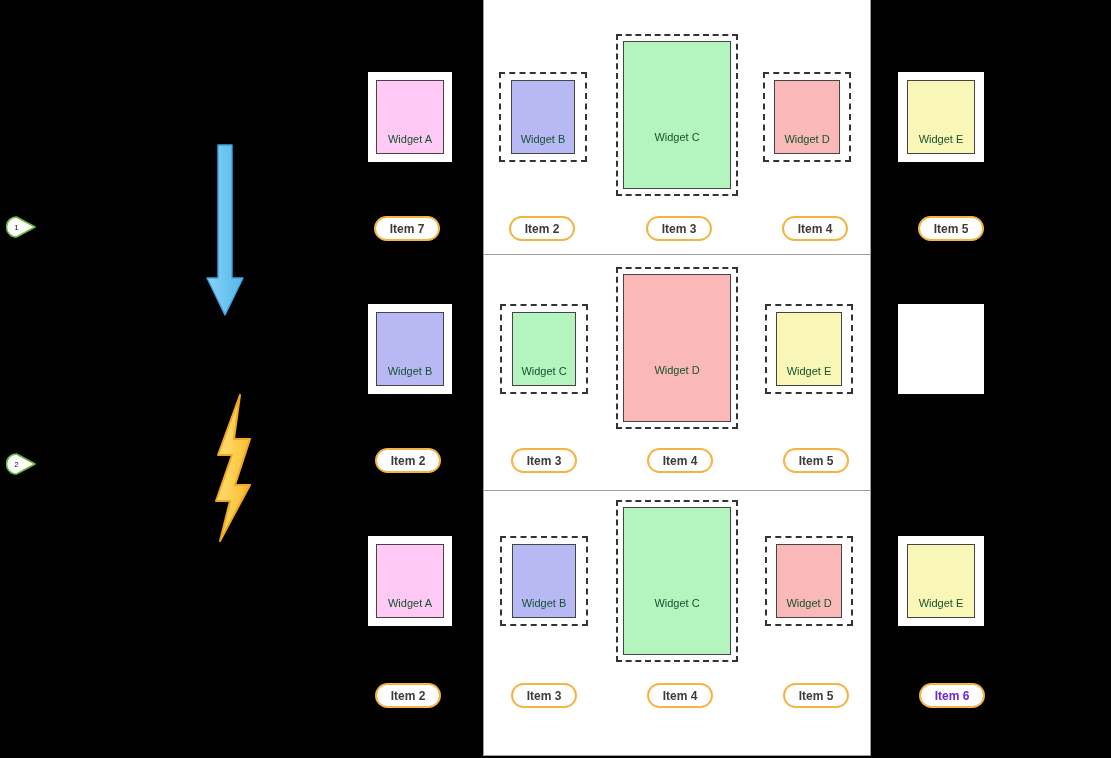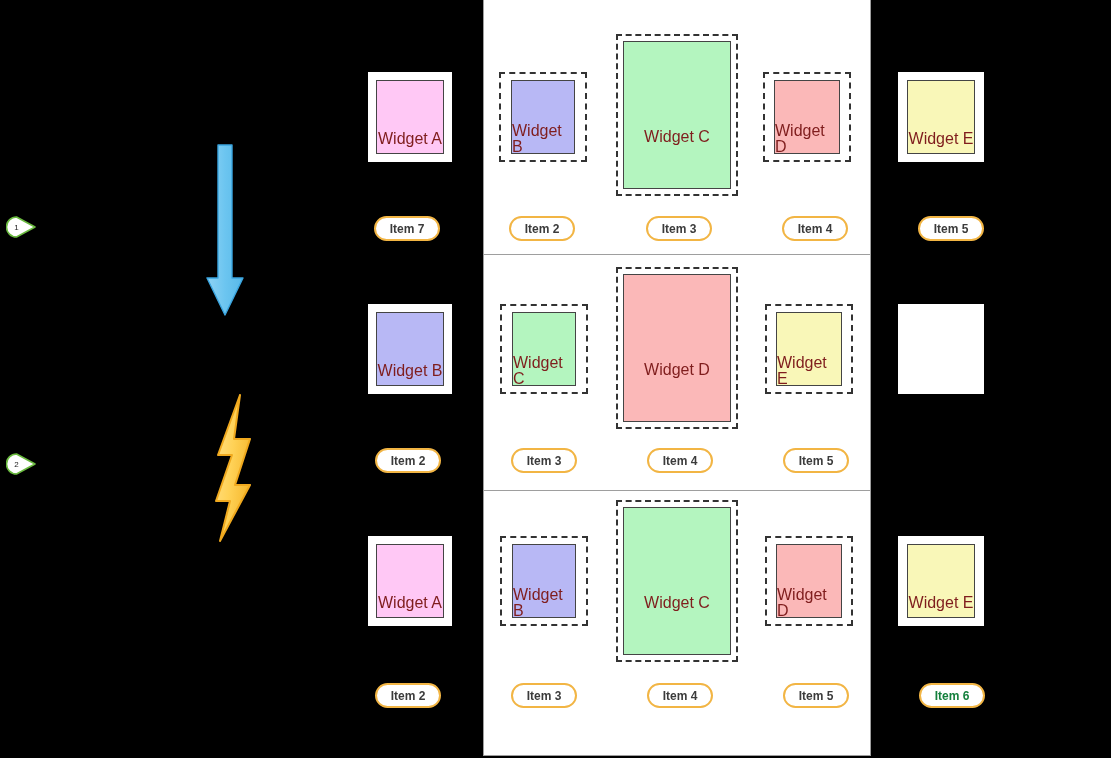--- a/index.html
+++ b/index.html
@@ -53,22 +53,22 @@
   }
   .widget-box {
     position: absolute;
     box-sizing: border-box;
     border: 1px solid #444444;
     display: flex;
     align-items: center;
     justify-content: center;
   }
   .widget-label {
-    font-size: 16px;
-    color: #7f1d1d;
+    font-size: 11px;
+    color: #14532d;
     font-family: "Liberation Sans", sans-serif;
     line-height: 1;
     user-select: none;
     margin-top: 44px;
   }
 
   
   .empty-box {
     position: absolute;
     box-sizing: border-box;
@@ -223,21 +223,21 @@
       <div class="item-pill" style="left: 511px; top: 683px; width: 66px; border-color: rgb(242, 181, 68);">
         <span class="item-pill-label" style="color: rgb(59, 59, 59);">Item 3</span>
       </div>
       <div class="item-pill" style="left: 647px; top: 683px; width: 66px; border-color: rgb(242, 181, 68);">
         <span class="item-pill-label" style="color: rgb(59, 59, 59);">Item 4</span>
       </div>
       <div class="item-pill" style="left: 783px; top: 683px; width: 66px; border-color: rgb(242, 181, 68);">
         <span class="item-pill-label" style="color: rgb(59, 59, 59);">Item 5</span>
       </div>
       <div class="item-pill" style="left: 919px; top: 683px; width: 66px; border-color: rgb(242, 181, 68);">
-        <span class="item-pill-label" style="color: #15803d;">Item 6</span>
+        <span class="item-pill-label" style="color: #6d28d9;">Item 6</span>
       </div>
     </div>
 
   <div class="annot" id="annot-arrow" style="left: 205px; top: 143px;">
     <svg width="40" height="175" viewBox="0 0 40 175">
       <defs>
         <linearGradient id="arrGrad" x1="0" y1="0" x2="1" y2="0">
           <stop offset="0%" stop-color="#8fd3f4"></stop>
           <stop offset="50%" stop-color="#6cc5f0"></stop>
           <stop offset="100%" stop-color="#57b8e8"></stop>

